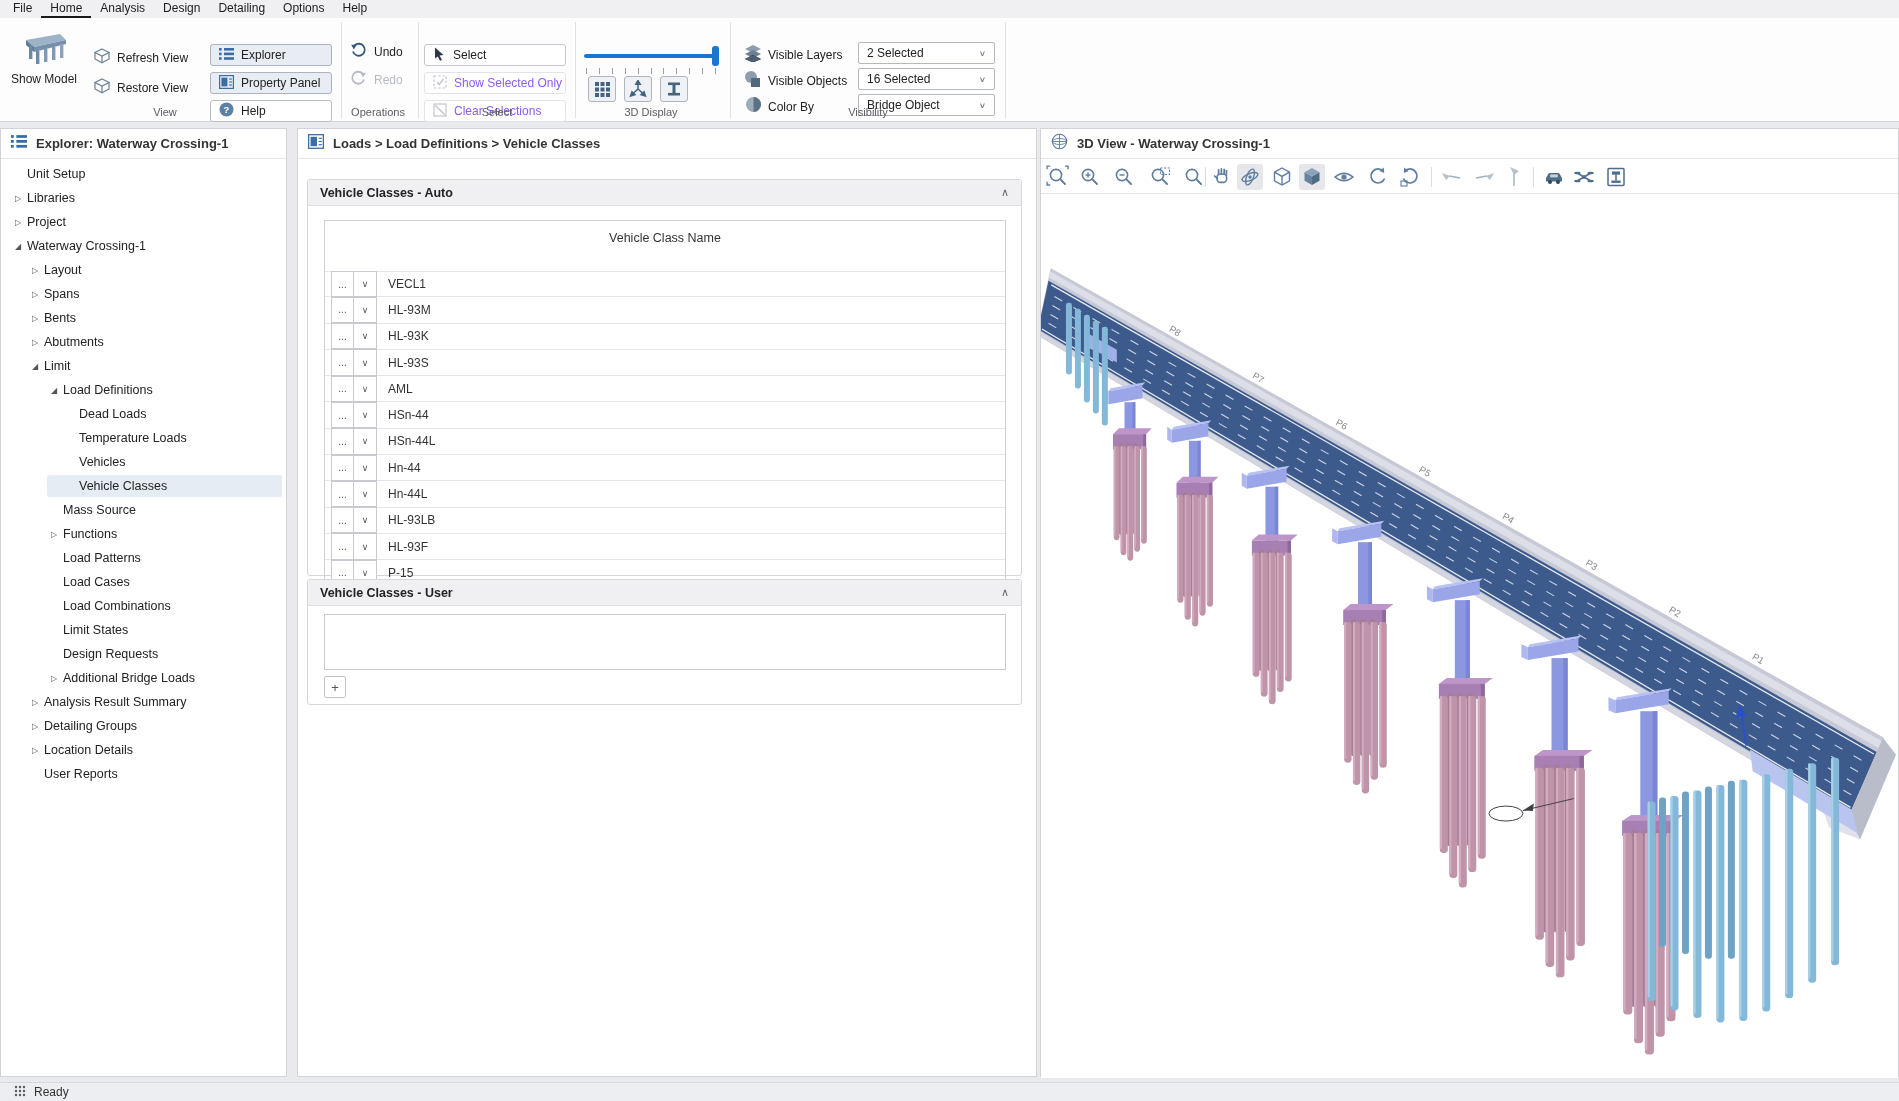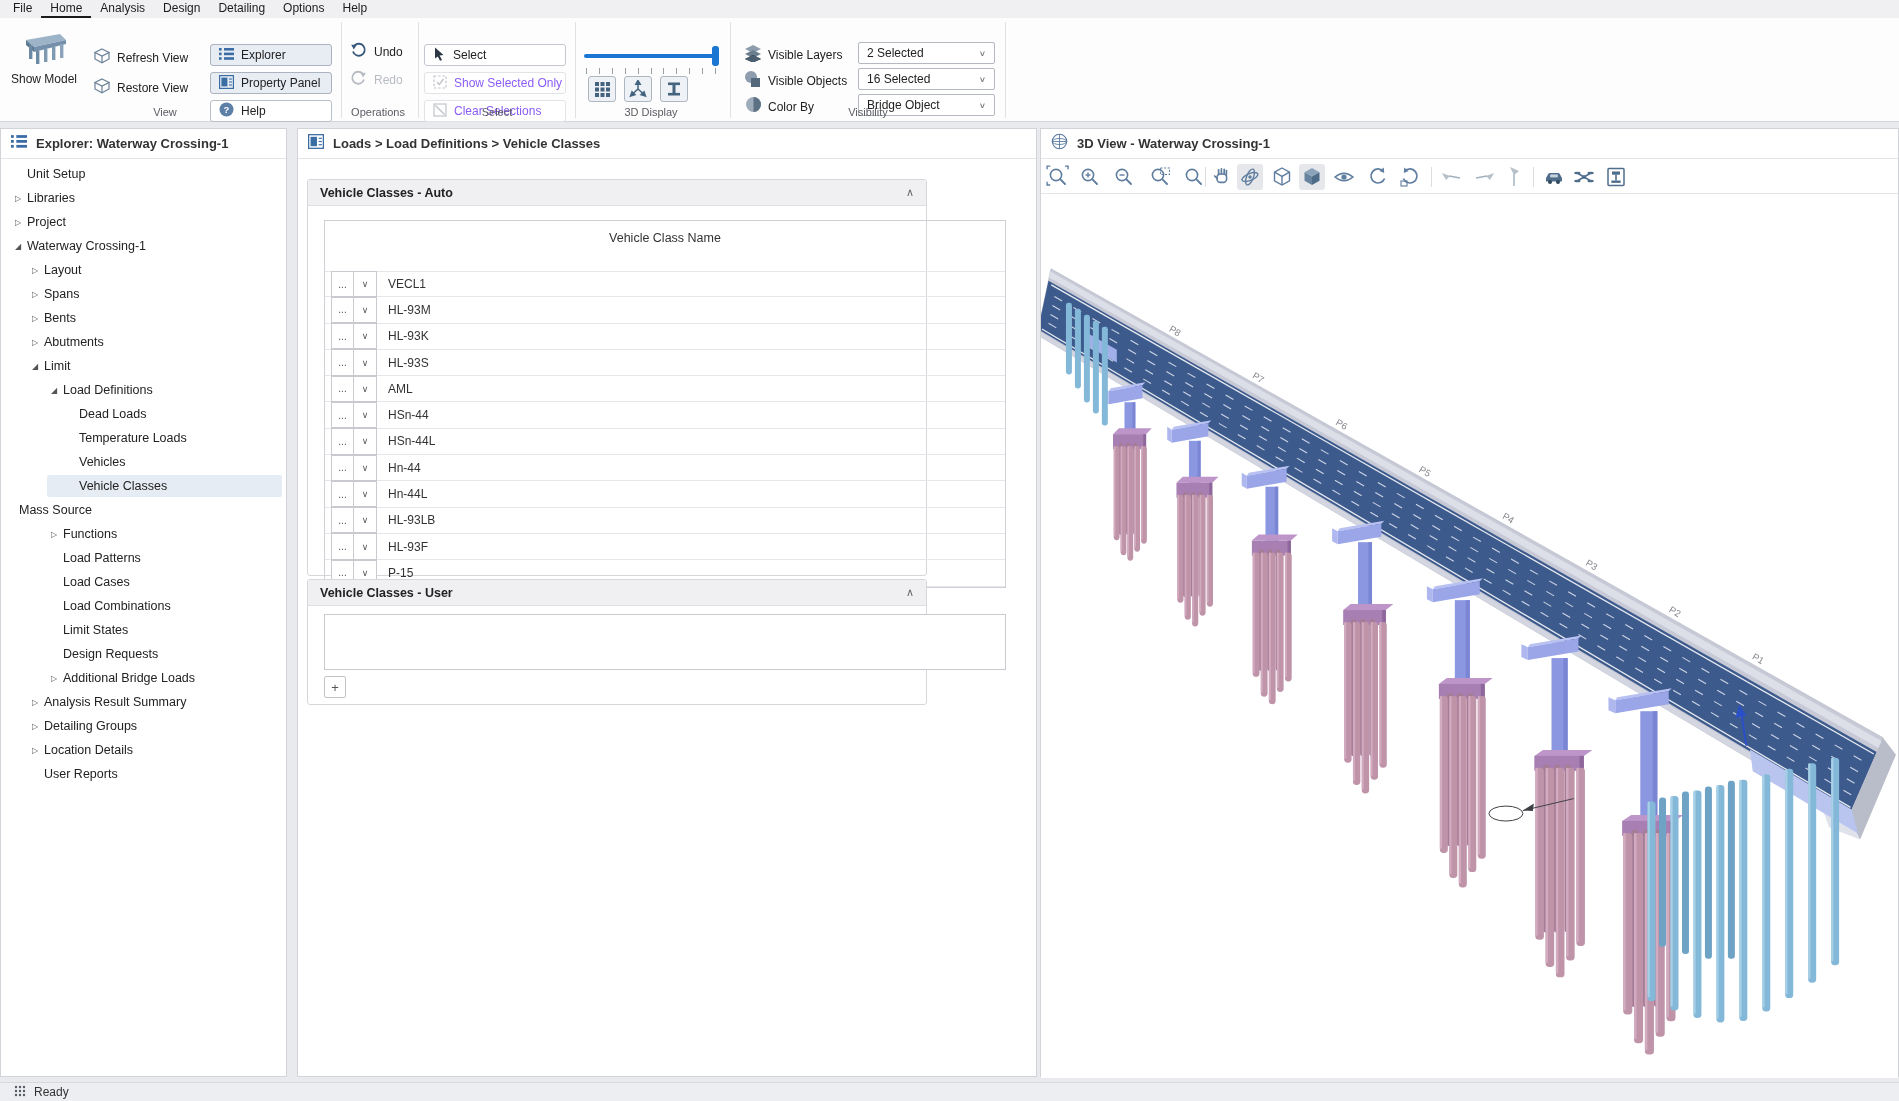--- a/index.html
+++ b/index.html
@@ -40,21 +40,21 @@
   #view-panel     { left:1040px; right:0; }
   .panel-header { height:30px; border-bottom:1px solid #e4e5e9; display:flex; align-items:center; gap:9px; padding-left:10px;}
   .panel-title { font-size:13px; font-weight:bold; color:#333; }
   
   #tree { position:absolute; top:31px; left:0; right:0; bottom:0; padding-top:2px; }
   .tree-row { height:24px; display:flex; align-items:center; font-size:12.5px; color:#222; cursor:pointer; position:relative;}
   .tree-row .hl { position:absolute; left:46px; right:4px; top:1px; bottom:1px; background:#e6ecf3; border-radius:2px;}
   .tree-row .arr { width:18px; text-align:center; font-size:8px; color:#555; z-index:1;}
   .tree-row .lbl { z-index:1; }
   
-  .card { position:absolute; left:9px; width:620px; border:1px solid #d6d7db; border-radius:3px; background:#fff;}
+  .card { position:absolute; left:9px; width:715px; border:1px solid #d6d7db; border-radius:3px; background:#fff;}
   .card-header { height:26px; background:#f0f0f3; border-bottom:1px solid #dddee2; border-radius:3px 3px 0 0;
     display:flex; align-items:center; padding:0 12px; }
   .card-title { font-size:12.5px; font-weight:bold; color:#222; flex:1;}
   .card-chev { color:#666; font-size:11px; cursor:pointer;}
   #vc-table { position:absolute; left:16px; top:40px; width:682px; height:368px; border:1px solid #cfd0d6;}
   #vc-colheader { position:absolute; top:10px; left:0; right:0; text-align:center; font-size:12.5px; color:#333;}
   #vc-rows { position:absolute; top:50px; left:0; right:0;}
   .vrow { height:26.3px; border-bottom:1px solid #e6e6ea; display:flex; align-items:center; position:relative;}
   .vrow:first-child { border-top:1px solid #e6e6ea; }
   .cellbtn { width:23px; height:26.3px; border:1px solid #c9cad0; border-left:none; background:#fff;
@@ -333,21 +333,21 @@
       </div>
       <div class="tree-row" style="padding-left: 60px;">
         <span class="arr"></span>
         <span class="lbl">Vehicles</span>
       </div>
       <div class="tree-row" style="padding-left: 60px;">
         <div class="hl"></div>
         <span class="arr"></span>
         <span class="lbl">Vehicle Classes</span>
       </div>
-      <div class="tree-row" style="">
+      <div class="tree-row" style="padding-left: 44px;">
         <span class="arr"></span>
         <span class="lbl">Mass Source</span>
       </div>
       <div class="tree-row" style="padding-left: 44px;">
         <span class="arr">▷</span>
         <span class="lbl">Functions</span>
       </div>
       <div class="tree-row" style="padding-left: 44px;">
         <span class="arr"></span>
         <span class="lbl">Load Patterns</span>

